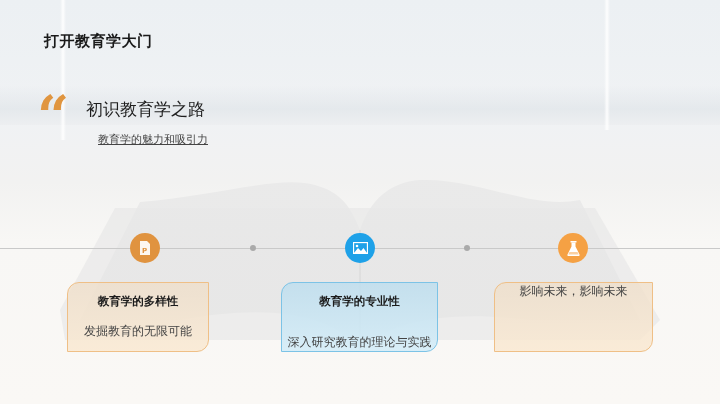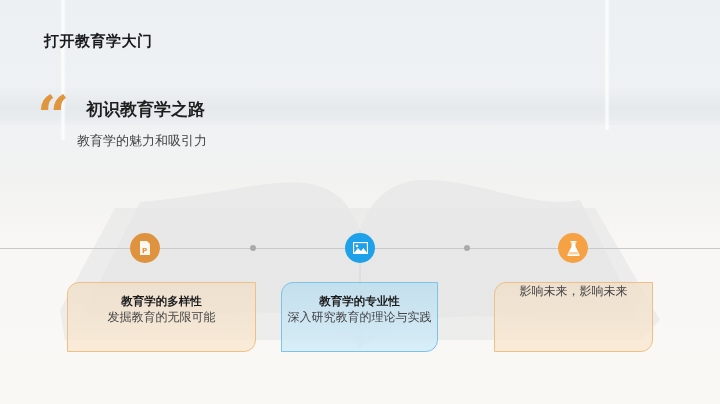--- a/index.html
+++ b/index.html
@@ -29,25 +29,25 @@
     position: absolute; left: 44px; top: 32px;
     font-size: 15px; font-weight: bold; color: #1a1a1a; letter-spacing: 0.5px;
   }
   .quote {
     position: absolute; left: 37px; top: 88px;
     font-family: "DejaVu Serif", "Liberation Serif", serif;
     font-size: 56px; font-weight: bold; color: #e0953f; line-height: 56px;
   }
   .subtitle {
     position: absolute; left: 86px; top: 98px;
-    font-size: 17px; font-weight: bold; color: #1e1e1e;
+    font-size: 17px; font-weight: normal; color: #1e1e1e;
   }
   .caption {
-    position: absolute; left: 77px; top: 132px;
-    font-size: 13px; color: #444;
+    position: absolute; left: 98px; top: 132px;
+    font-size: 11px; color: #444; text-decoration: underline;
   }
   .timeline {
     position: absolute; left: 0; right: 0; top: 248px; height: 1px;
     background: #c9c9c9;
   }
   .dot {
     position: absolute; top: 245px; width: 6px; height: 6px; border-radius: 50%;
     background: #aaaaaa;
   }
   .icon-circle {
@@ -64,22 +64,23 @@
   .card .p {
     margin-top: 0; font-size: 12px; color: #444;
   }
   .card.orange {
     border: 1px solid #efbf86;
     background: linear-gradient(180deg, rgba(239,222,200,0.75) 0%, rgba(250,232,208,0.8) 100%);
   }
   .card.blue {
     border: 1px solid #7cc3e6;
     background: linear-gradient(180deg, rgba(190,222,238,0.85) 0%, rgba(210,236,248,0.85) 100%);
+    justify-content: space-between;
   }
-  .card.c1 { left: 67px; width: 189px; border-radius: 12px 0 12px 0; }
+  .card.c1 { left: 67px; width: 142px; border-radius: 12px 0 12px 0; gap: 14px; }
   .card.c2 { left: 281px; width: 157px; border-radius: 12px 0 12px 0; }
   .card.c3 { left: 494px; width: 159px; border-radius: 12px 0 12px 0; }
 </style>
 </head>
 <body>
 
 <div class="bg"></div>
 <div class="skyline"></div>
 <div class="pillar" style="left:60px;"></div>
 <div class="pillar" style="left:604px; height:130px;"></div>

